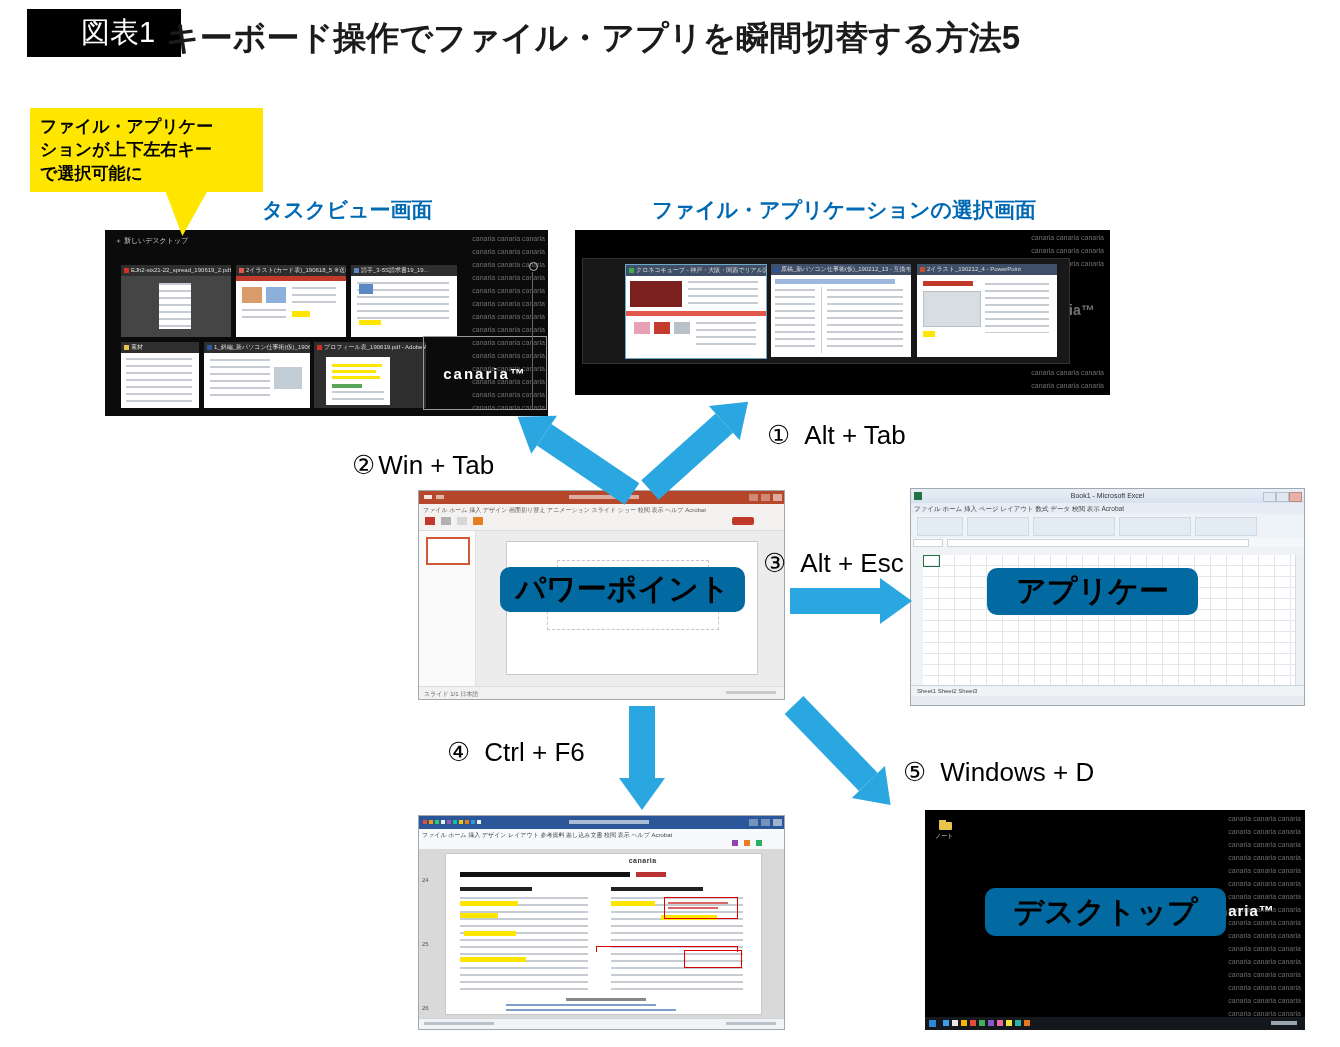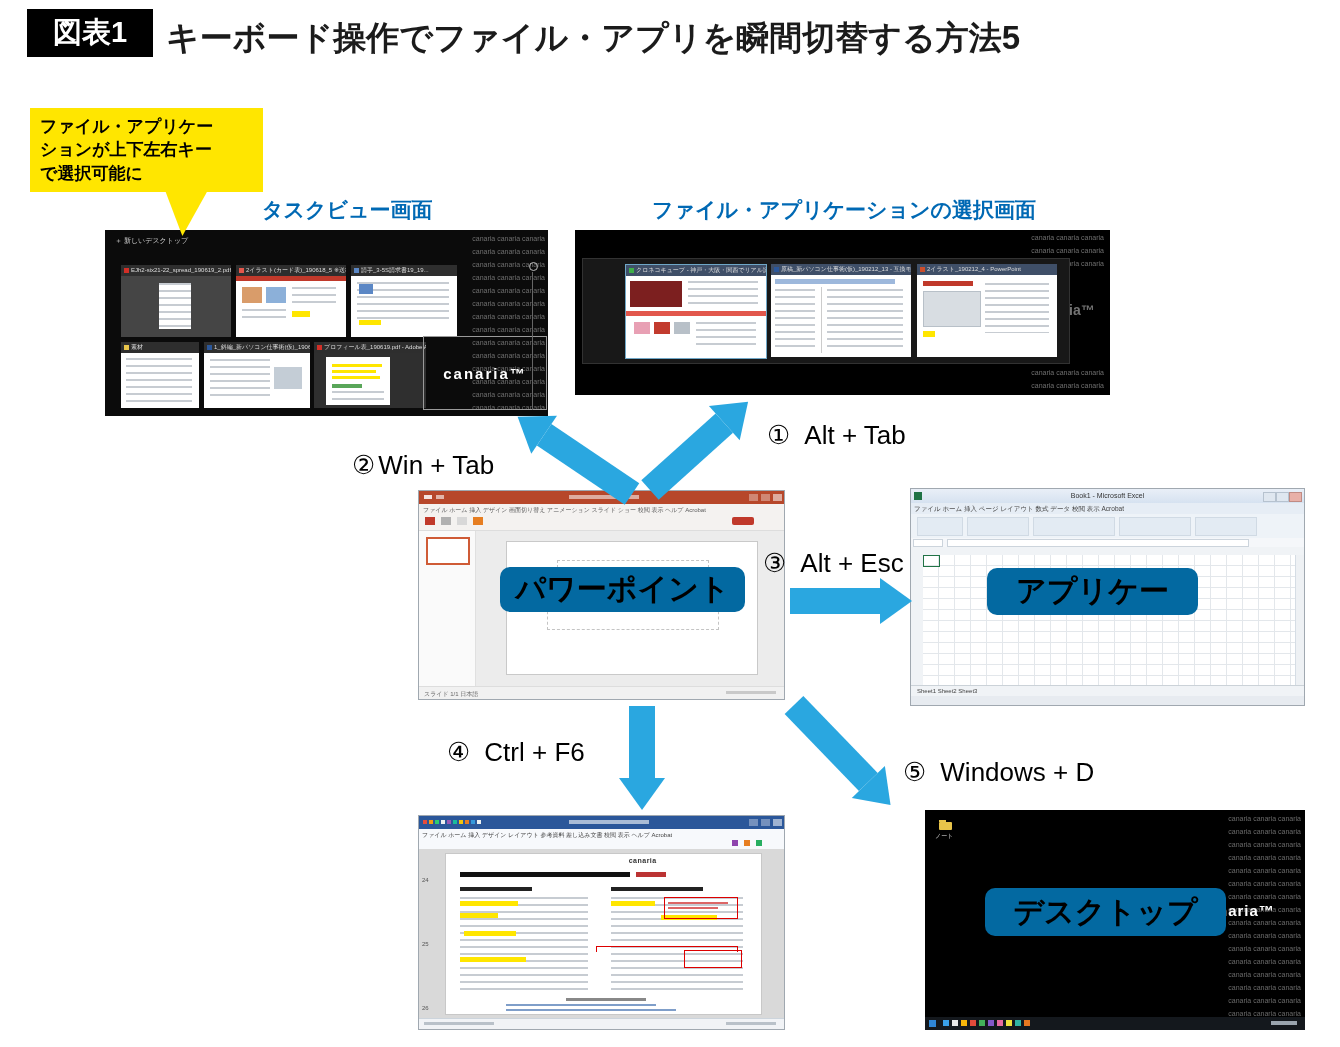--- a/index.html
+++ b/index.html
@@ -1,21 +1,21 @@
 <!DOCTYPE html>
 <html><head>
 <meta charset="utf-8">
 <style>
   html,body{margin:0;padding:0;background:#fff;}
   .canvas{position:relative;width:1340px;height:1047px;background:#fff;overflow:hidden;
           font-family:"Liberation Sans","DejaVu Sans",sans-serif;color:#111;}
   .b{position:absolute;}
   
   .badge{display:flex;align-items:center;justify-content:center;background:#000;color:#fff;
-         font-weight:bold;font-size:29px;}
+         font-weight:normal;font-size:29px;padding-left:28px;}
   .fig-title{font-size:33px;font-weight:bold;color:#1b1b1b;white-space:nowrap;}
   
   .callout{background:#ffe600;color:#000;font-weight:bold;font-size:17px;line-height:1.38;
            padding:7px 10px;white-space:pre-line;z-index:3;}
   .callout-tri{width:58px;height:52px;background:#ffe600;
                clip-path:polygon(8% 0,92% 0,42% 100%);z-index:3;}
   .screen-label{color:#0069b4;font-weight:bold;font-size:21px;white-space:nowrap;z-index:2;}
   
   .shot{position:absolute;overflow:hidden;z-index:1;}
   .dark{background:#0b0b0b;}

